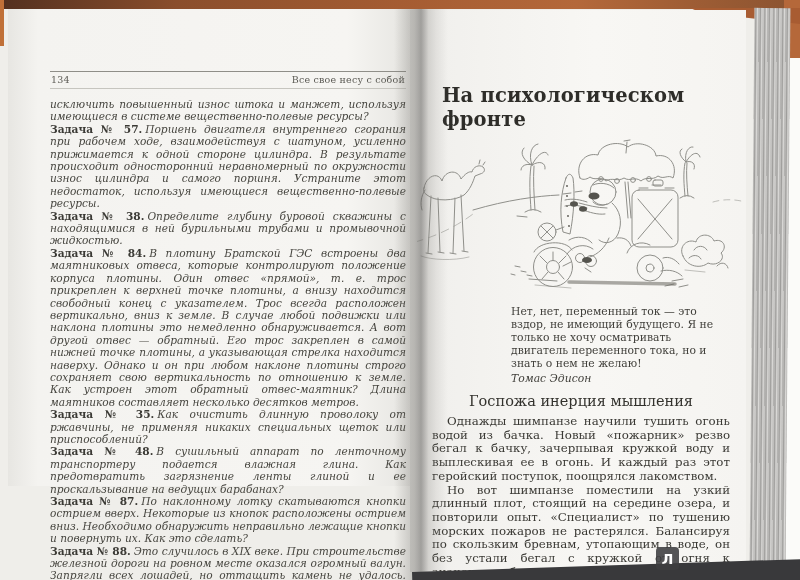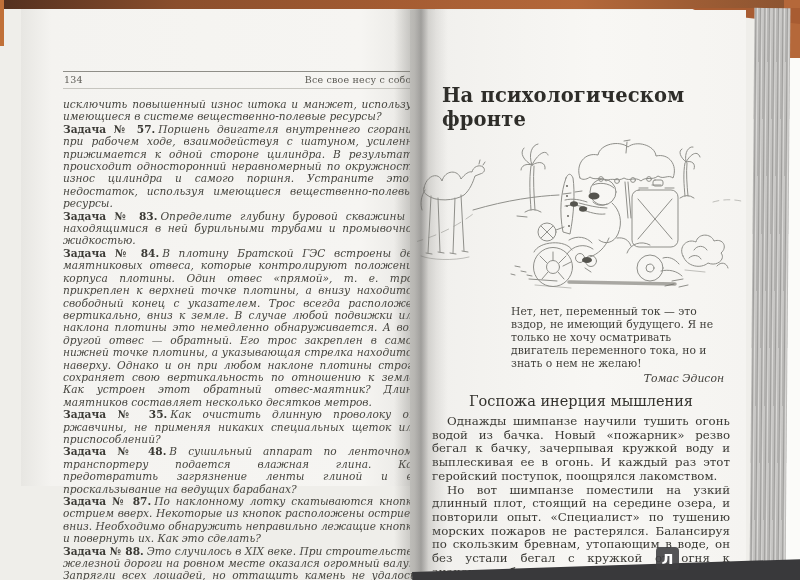--- a/index.html
+++ b/index.html
@@ -12,21 +12,21 @@
   .bg-top{position:absolute;left:0;top:0;width:800px;height:9px;
     background:linear-gradient(90deg,#53301f 0%,#8a4e2c 22%,#a55c32 50%,#b4683a 72%,#8a5330 100%);}
   .left-sliver{position:absolute;left:0;top:0;width:4px;height:46px;background:#c07038;}
   .right-white-edge{position:absolute;left:786px;top:0;width:14px;height:580px;background:#fbfbf9;}
   .corner-orange{position:absolute;left:784px;top:0;width:16px;height:58px;background:#b5683a;}
   .top-wedge{position:absolute;left:690px;top:8px;width:110px;height:16px;background:#a85c32;
     clip-path:polygon(0 0,100% 0,100% 100%,10% 28%);}
   .page-stack{position:absolute;left:752px;top:8px;width:36px;height:566px;
     background:repeating-linear-gradient(90deg,#c9c8c6 0px,#9e9d9b 1.5px,#dbdad8 3px,#b1b0ae 4.5px);
     transform:rotate(0.5deg);}
-  .left-page{position:absolute;left:21px;top:9px;width:414px;height:477px;box-sizing:border-box;
+  .left-page{position:absolute;left:8px;top:9px;width:414px;height:477px;box-sizing:border-box;
     background:linear-gradient(90deg,#e7e6e2 0px,#f4f3f0 30px,#f6f5f2 82%,#e3e2de 100%);
     padding:62px 16px 0 42px;}
   .right-page{position:absolute;left:410px;top:10px;width:336px;height:562px;box-sizing:border-box;
     background:linear-gradient(90deg,#dcdbd7 0px,#f1f0ed 26px,#f8f7f4 55%,#f5f4f1 100%);
     padding:74px 16px 0 22px;}
   .spine{position:absolute;left:394px;top:9px;width:54px;height:571px;pointer-events:none;
     background:linear-gradient(90deg,rgba(110,108,104,0) 0%,rgba(105,103,99,.34) 38%,rgba(92,90,88,.5) 50%,rgba(125,123,119,.22) 64%,rgba(150,148,144,0) 100%);}
   .rp-bottom{position:absolute;left:412px;top:572px;width:396px;height:40px;background:#39393b;
     transform:rotate(-1.9deg);transform-origin:0 0;}
   
@@ -41,21 +41,21 @@
   .rp-title{font-size:19.5px;line-height:24px;font-weight:bold;color:#2e2d29;
     margin:0 0 0 10px;letter-spacing:.2px;}
   .cartoon{display:block;margin:6px 0 0 -15px;}
   .cartoon path,.cartoon circle,.cartoon rect,.cartoon ellipse{
     stroke:#8f8f8a;fill:none;stroke-width:1;stroke-linecap:round;stroke-linejoin:round;}
   .cartoon .dark{fill:#55544e;stroke:none;}
   .cartoon .heavy{stroke:#67665f;stroke-width:3.5;opacity:.55;}
   .cartoon .soft{opacity:.55;}
   .rp-quote{margin:12px 6px 0 79px;font-size:10.8px;line-height:13px;color:#403f3a;}
   .rp-quote p{margin:0;}
-  .rp-quote .author{text-align:right;font-style:italic;margin-top:2px;}
+  .rp-quote .author{font-style:italic;margin-top:2px;}
   .rp-section{font-size:14.5px;font-weight:normal;text-align:center;color:#33322d;
     margin:8px 0 6px;}
   .rp-body p{margin:0;font-size:11.8px;line-height:13.7px;text-align:justify;
     color:#3a3934;text-indent:15px;}
   
   .watermark{position:absolute;left:656px;top:547px;width:23px;height:23px;border-radius:4px;
     background:rgba(62,62,64,.88);color:#fff;display:flex;align-items:center;justify-content:center;
     font-family:"DejaVu Sans",sans-serif;font-weight:bold;font-size:14px;line-height:1;}
 </style>
 </head>
@@ -69,21 +69,21 @@
 <div class="left-sliver"></div>
 
 <div class="left-page">
   <div class="lp-header">
     <span>134</span>
     <span>Все свое несу с собой</span>
   </div>
   <div class="lp-body">
     <p>исключить повышенный износ штока и манжет, используя имеющиеся в системе вещественно-полевые ресурсы?</p>
     <p><span class="task-label">Задача № 57.</span><span>Поршень двигателя внутреннего сгорания при рабочем ходе, взаимодействуя с шатуном, усиленно прижимается к одной стороне цилиндра. В результате происходит односторонний неравномерный по окружности износ цилиндра и самого поршня. Устраните этот недостаток, используя имеющиеся вещественно-полевые ресурсы.</span></p>
-    <p><span class="task-label">Задача № 83.</span><span>Определите глубину буровой скважины с находящимися в ней бурильными трубами и промывочной жидкостью.</span></p>
+    <p><span class="task-label">Задача № 38.</span><span>Определите глубину буровой скважины с находящимися в ней бурильными трубами и промывочной жидкостью.</span></p>
     <p><span class="task-label">Задача № 84.</span><span>В плотину Братской ГЭС встроены два маятниковых отвеса, которые контролируют положение корпуса плотины. Один отвес «прямой», т. е. трос прикреплен к верхней точке плотины, а внизу находится свободный конец с указателем. Трос всегда расположен вертикально, вниз к земле. В случае любой подвижки или наклона плотины это немедленно обнаруживается. А вот другой отвес — обратный. Его трос закреплен в самой нижней точке плотины, а указывающая стрелка находится наверху. Однако и он при любом наклоне плотины строго сохраняет свою вертикальность по отношению к земле. Как устроен этот обратный отвес-маятник? Длина маятников составляет несколько десятков метров.</span></p>
     <p><span class="task-label">Задача № 35.</span><span>Как очистить длинную проволоку от ржавчины, не применяя никаких специальных щеток или приспособлений?</span></p>
     <p><span class="task-label">Задача № 48.</span><span>В сушильный аппарат по ленточному транспортеру подается влажная глина. Как предотвратить загрязнение ленты глиной и ее проскальзывание на ведущих барабанах?</span></p>
     <p><span class="task-label">Задача № 87.</span><span>По наклонному лотку скатываются кнопки острием вверх. Некоторые из кнопок расположены острием вниз. Необходимо обнаружить неправильно лежащие кнопки и повернуть их. Как это сделать?</span></p>
     <p><span class="task-label">Задача № 88.</span><span>Это случилось в XIX веке. При строительстве железной дороги на ровном месте оказался огромный валун. Запрягли всех лошадей, но оттащить камень не удалось. Изменять трассу железной дороги нельзя. Как быть?</span></p>
 
   </div>
 </div>
 
 <div class="right-page">

